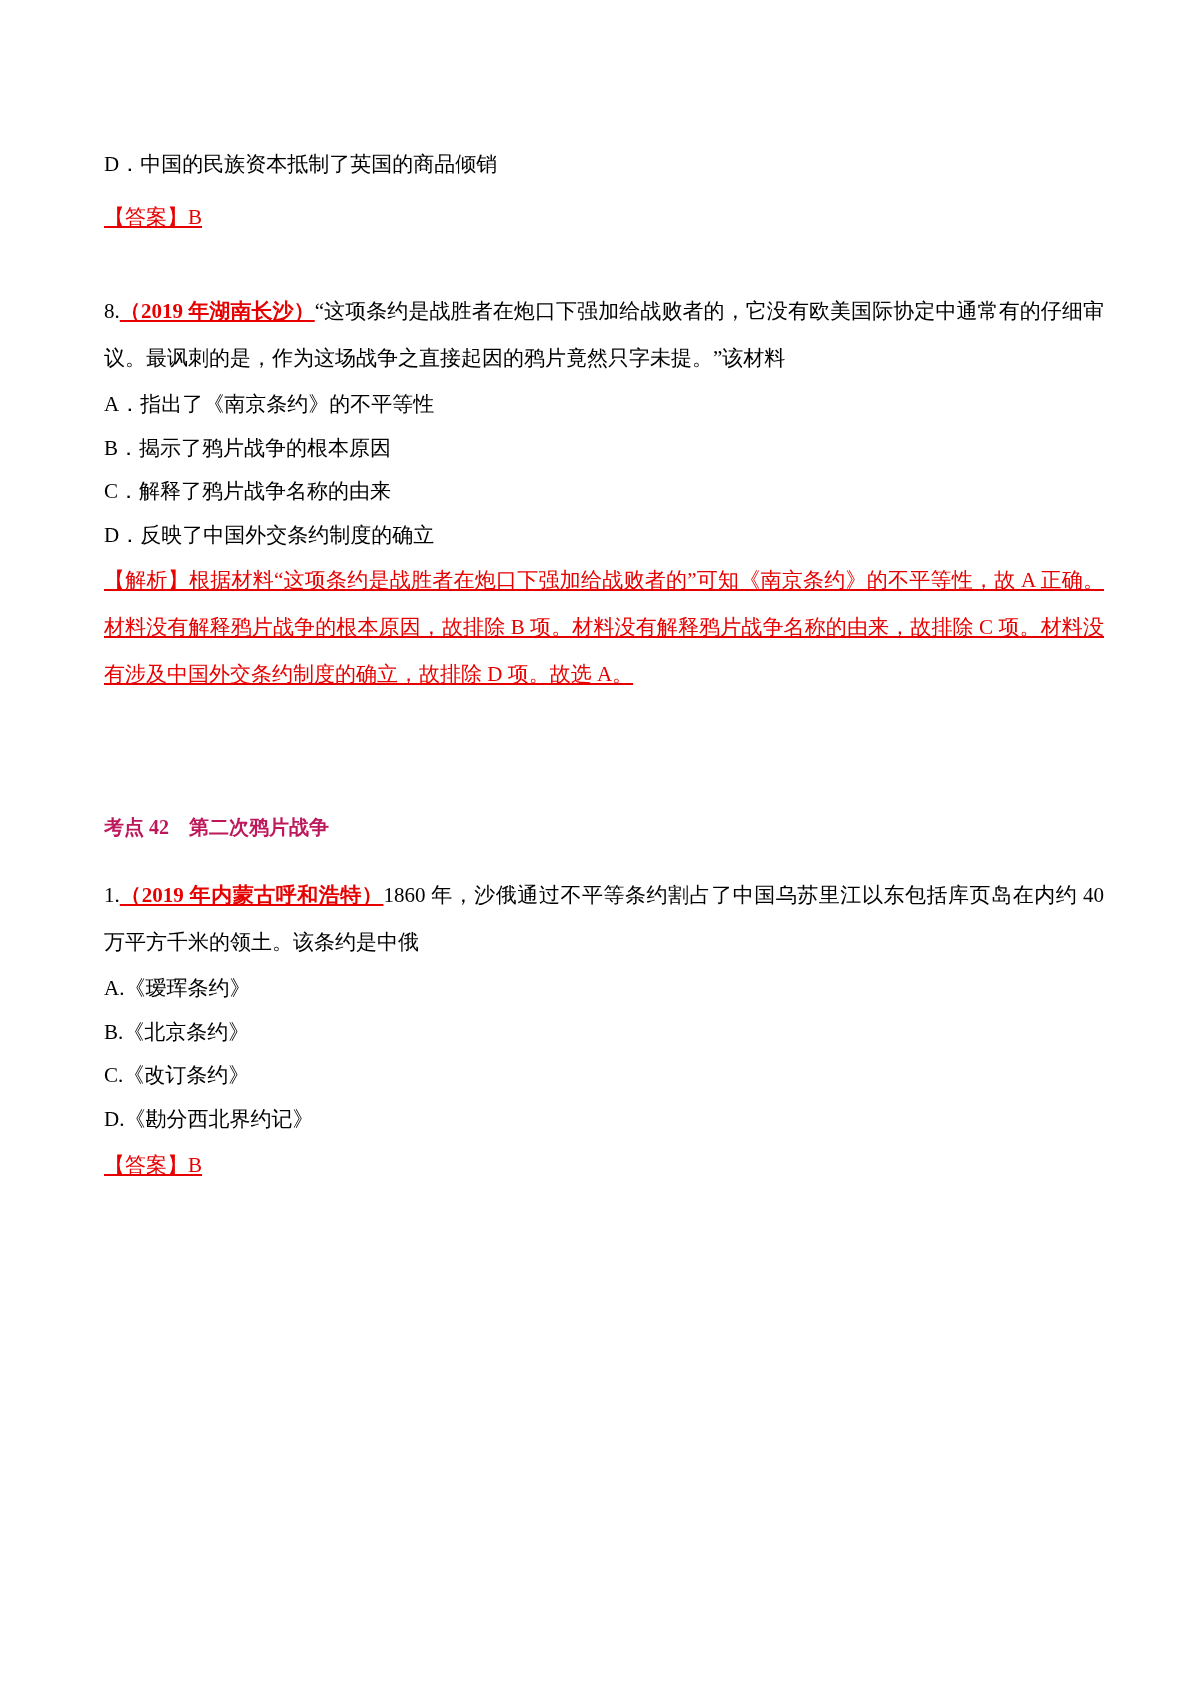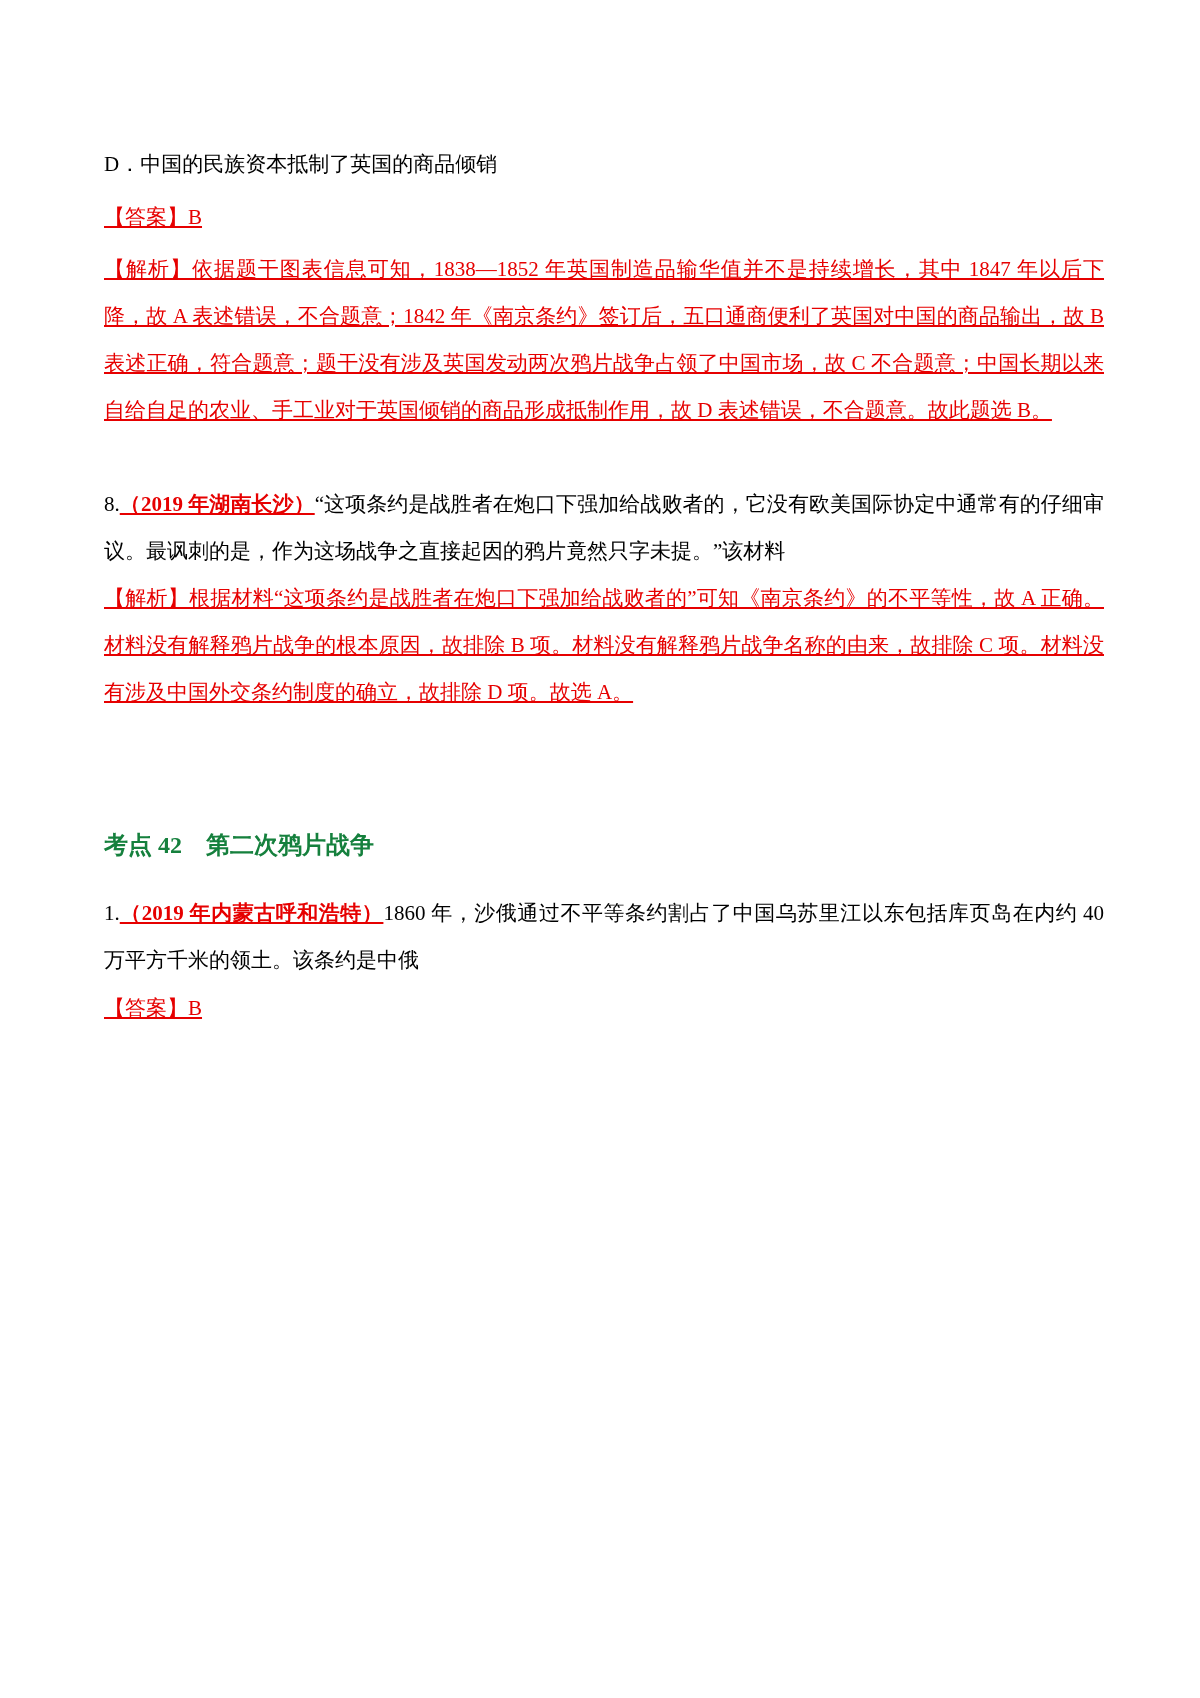--- a/index.html
+++ b/index.html
@@ -34,47 +34,58 @@
 
   .q8-stem     { margin-top: 47px; line-height: 47px; }
   .options     { margin-top: 1px; }
   .opt         { line-height: 43.5px; }
   .answer-line { margin-top: 1px; line-height: 47px; }
   .analysis    { line-height: 47px; }
   .q8-analysis { margin-top: 0; }
 
   .section-heading {
     margin-top: 109px;
-    font-size: 24px;
+    font-size: 20px;
     line-height: 40px;
     font-weight: bold;
-    color: #15803d;
+    color: #be185d;
   }
 
   .q1-stem     { margin-top: 25px; line-height: 47px; }
   .q1-analysis { margin-top: 1px; }
 </style>
 </head>
 <body>
 
 <div class="page">
 
   <p class="q7-option-d">D．中国的民族资本抵制了英国的商品倾销</p>
 
   <p class="q7-answer red">【答案】B</p>
 
-  <p class="q7-analysis red justify">【解析】依据题干图表信息可知，1838—1852 年英国制造品输华值并不是持续增长，其中 1847 年以后下降，故 A 表述错误，不合题意；1842 年《南京条约》签订后，五口通商便利了英国对中国的商品输出，故 B 表述正确，符合题意；题干没有涉及英国发动两次鸦片战争占领了中国市场，故 C 不合题意；中国长期以来自给自足的农业、手工业对于英国倾销的商品形成抵制作用，故 D 表述错误，不合题意。故此题选 B。</p>
 
   <p class="q8-stem justify"><span>8.</span><span class="red bold">（2019 年湖南长沙）</span><span>“这项条约是战胜者在炮口下强加给战败者的，它没有欧美国际协定中通常有的仔细审议。最讽刺的是，作为这场战争之直接起因的鸦片竟然只字未提。”该材料</span></p>
 
+  <div class="options">
+    <p class="opt">A．指出了《南京条约》的不平等性</p>
+    <p class="opt">B．揭示了鸦片战争的根本原因</p>
+    <p class="opt">C．解释了鸦片战争名称的由来</p>
+    <p class="opt">D．反映了中国外交条约制度的确立</p>
+  </div>
 
 
   <p class="analysis q8-analysis red justify">【解析】根据材料“这项条约是战胜者在炮口下强加给战败者的”可知《南京条约》的不平等性，故 A 正确。材料没有解释鸦片战争的根本原因，故排除 B 项。材料没有解释鸦片战争名称的由来，故排除 C 项。材料没有涉及中国外交条约制度的确立，故排除 D 项。故选 A。</p>
 
   <p class="section-heading">考点 42　第二次鸦片战争</p>
 
   <p class="q1-stem justify"><span>1.</span><span class="red bold">（2019 年内蒙古呼和浩特）</span><span>1860 年，沙俄通过不平等条约割占了中国乌苏里江以东包括库页岛在内约 40 万平方千米的领土。该条约是中俄</span></p>
 
+  <div class="options">
+    <p class="opt">A.《瑷珲条约》</p>
+    <p class="opt">B.《北京条约》</p>
+    <p class="opt">C.《改订条约》</p>
+    <p class="opt">D.《勘分西北界约记》</p>
+  </div>
 
   <p class="answer-line red">【答案】B</p>
 
 
 </div>
 
 </body></html>

